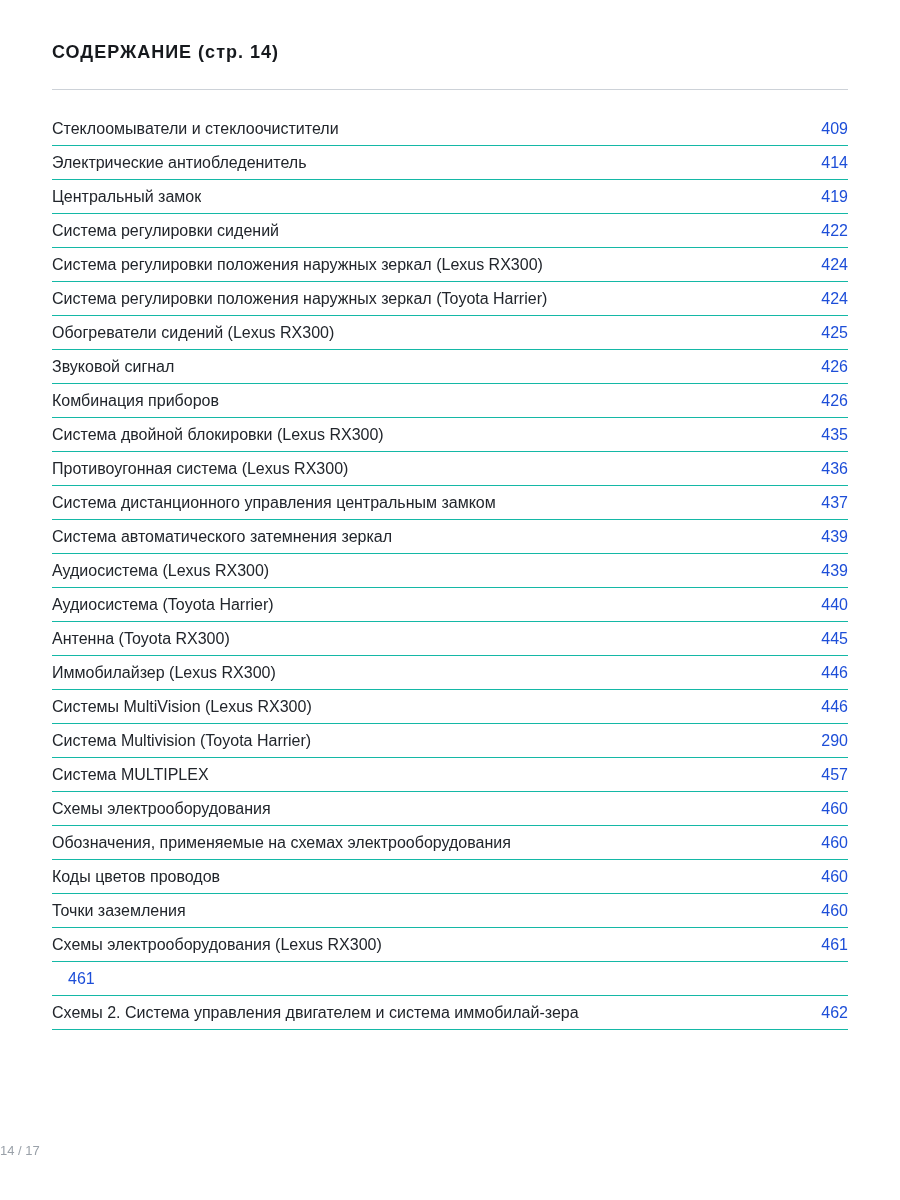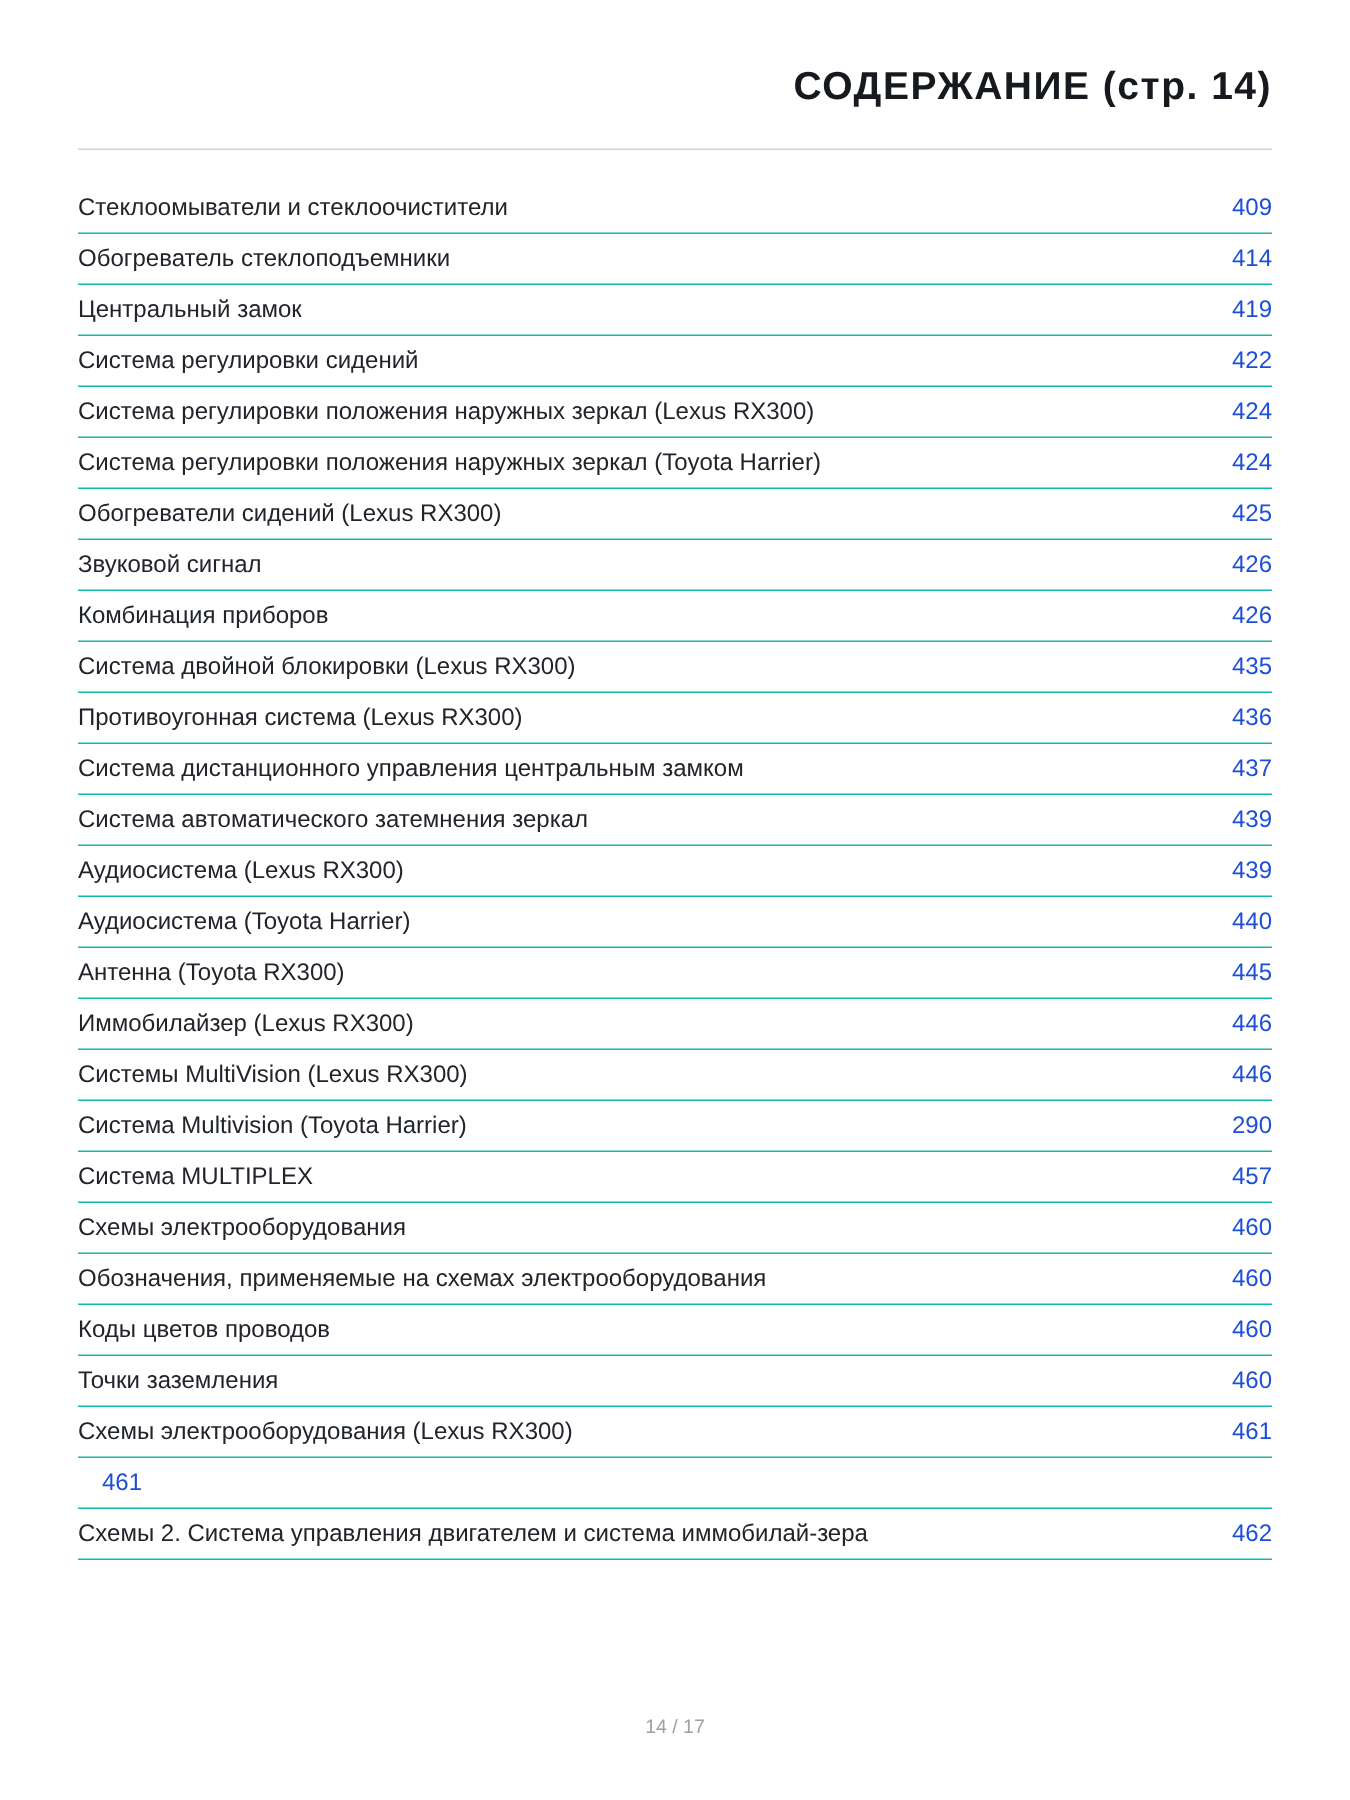--- a/index.html
+++ b/index.html
@@ -10,22 +10,22 @@
     font-family: "Liberation Sans", sans-serif;
   }
   body { position: relative; overflow: hidden; }
 
   .page {
     padding: 0 52px;
   }
 
   .doc-title {
     padding-top: 42px;
-    text-align: right;
-    font-size: 26px;
+    text-align: left;
+    font-size: 18px;
     font-weight: 700;
     letter-spacing: 1px;
     color: #16191d;
   }
 
   .top-rule {
     border: none;
     border-top: 1px solid #cdd2d8;
     margin-top: 26px;
   }
@@ -54,21 +54,20 @@
     color: #1d4ed8;
     padding-left: 16px;
     flex: 0 0 auto;
   }
 
   .page-footer {
     position: absolute;
     bottom: 42px;
     left: 0;
     width: 100%;
-    text-align: center;
     font-size: 13px;
     color: #9aa1a9;
   }
 </style>
 </head>
 <body>
 
 <div class="page">
 
   <h1 class="doc-title">СОДЕРЖАНИЕ (стр. 14)</h1>
@@ -76,21 +75,21 @@
   <hr class="top-rule">
 
   <div class="toc">
   <div class="toc-row">
     <span class="toc-title">Стеклоомыватели и стеклоочистители</span>
     <span class="toc-page">409</span>
   </div>
 
 
   <div class="toc-row">
-    <span class="toc-title">Обогреватель стеклоподъемники</span>
+    <span class="toc-title">Электрические антиобледенитель</span>
     <span class="toc-page">414</span>
   </div>
 
   <div class="toc-row">
     <span class="toc-title">Центральный замок</span>
     <span class="toc-page">419</span>
   </div>
 
   <div class="toc-row">
     <span class="toc-title">Система регулировки сидений</span>

